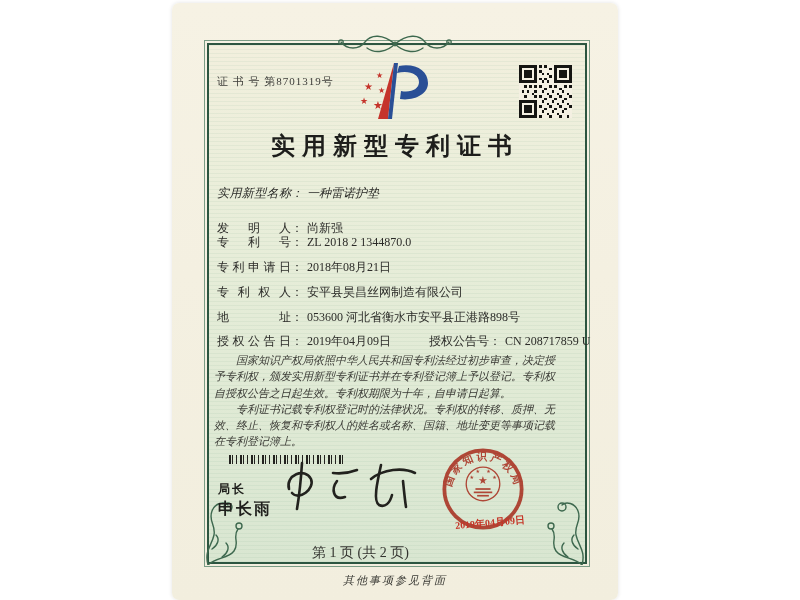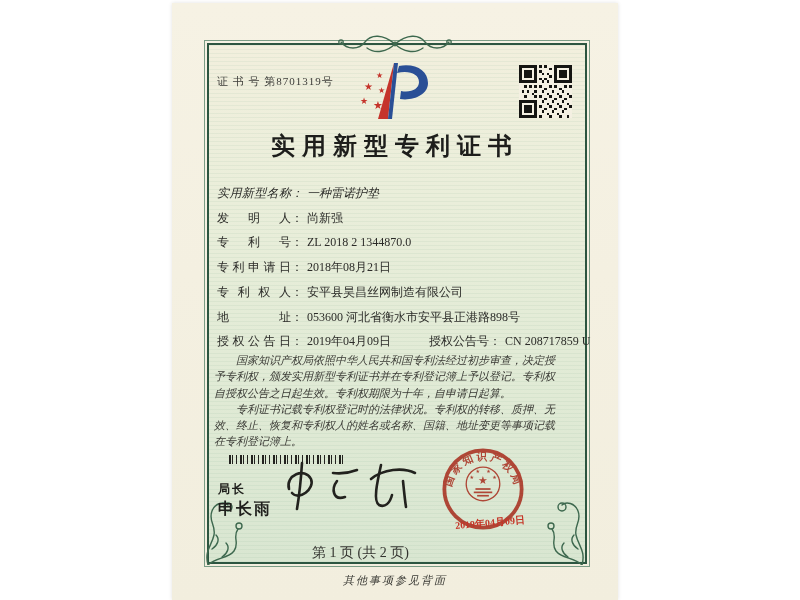--- a/index.html
+++ b/index.html
@@ -6,20 +6,21 @@
   body{
     width:800px;height:600px;background:#ffffff;overflow:hidden;
     font-family:"Liberation Serif","DejaVu Serif",serif;
     position:relative;
   }
   
   .photo{
     position:absolute;left:172px;top:3px;width:446px;height:597px;
     background:linear-gradient(180deg,#f6f2e4 0%,#f4f0e1 45%,#f2eede 100%);
     box-shadow:0 0 4px rgba(0,0,0,.12);
+    border-radius:7px;
   }
   
   .frame{
     position:absolute;left:35px;top:40px;width:376px;height:517px;
     border:2px solid #2c5540;
     outline:1px solid #7a9c85;
     outline-offset:2px;
     background:
       repeating-linear-gradient(0deg, rgba(125,170,140,.10) 0 1px, rgba(0,0,0,0) 1px 4px),
       linear-gradient(180deg,#f2efdd 0%,#eaeeda 30%,#e2ebd6 60%,#d9e6d1 100%);
@@ -36,21 +37,21 @@
   .qr{position:absolute;left:347px;top:62px;width:53px;height:53px;}
   .title{
     position:absolute;left:0;right:0;top:127px;text-align:center;
     font-size:24px;font-weight:bold;color:#1d1d1b;letter-spacing:7px;
   }
 
   
   .field-row{position:absolute;left:45px;width:360px;font-size:12px;color:#2b2b28;white-space:nowrap;}
   .f-label{display:inline-block;width:74px;text-align:justify;text-align-last:justify;}
   .f-sep{display:inline-block;margin-right:4px;}
-  .row0{top:182px;font-style:italic;} .row1{top:207px;} .row2{top:231px;}
+  .row0{top:182px;font-style:italic;} .row1{top:217px;} .row2{top:231px;}
   .row3{top:256px;} .row4{top:281px;font-family:Liberation Mono, monospace;} .row5{top:306px;} .row6{top:330px;}
   .grant-no-pair{position:absolute;left:212px;top:0;}
 
   
   .paras{
     position:absolute;left:42px;top:349px;width:348px;
     font-size:11px;line-height:1.48;color:#3a3a35;font-style:italic;
   }
   .paras p{margin:0;text-indent:2em;}
 

